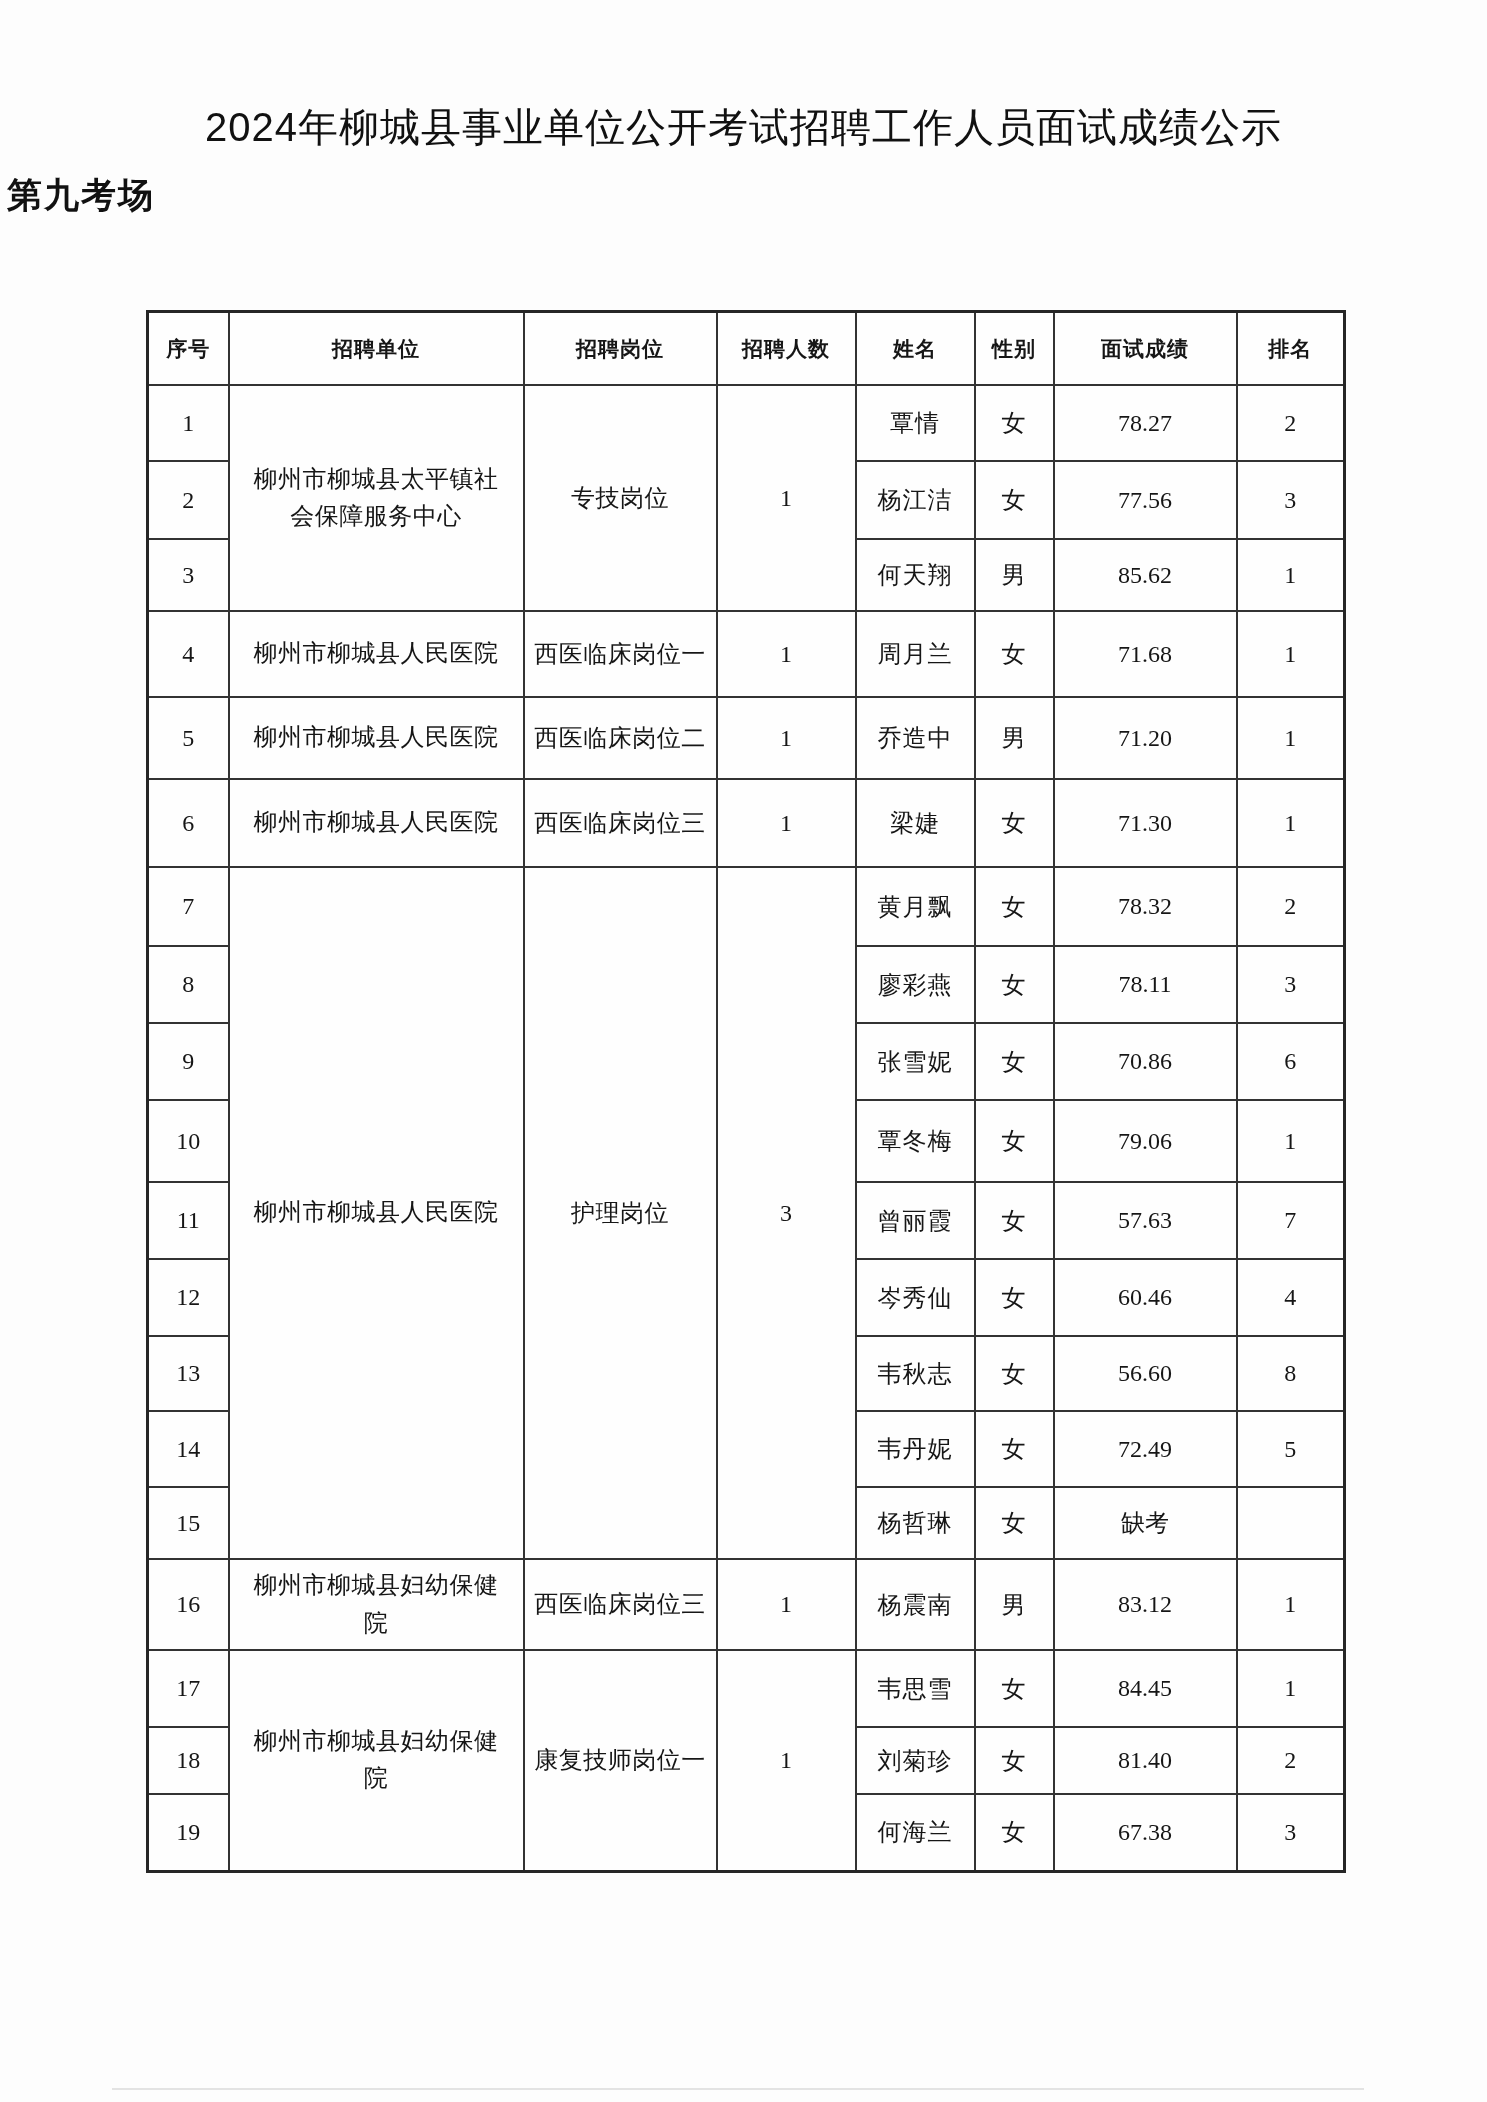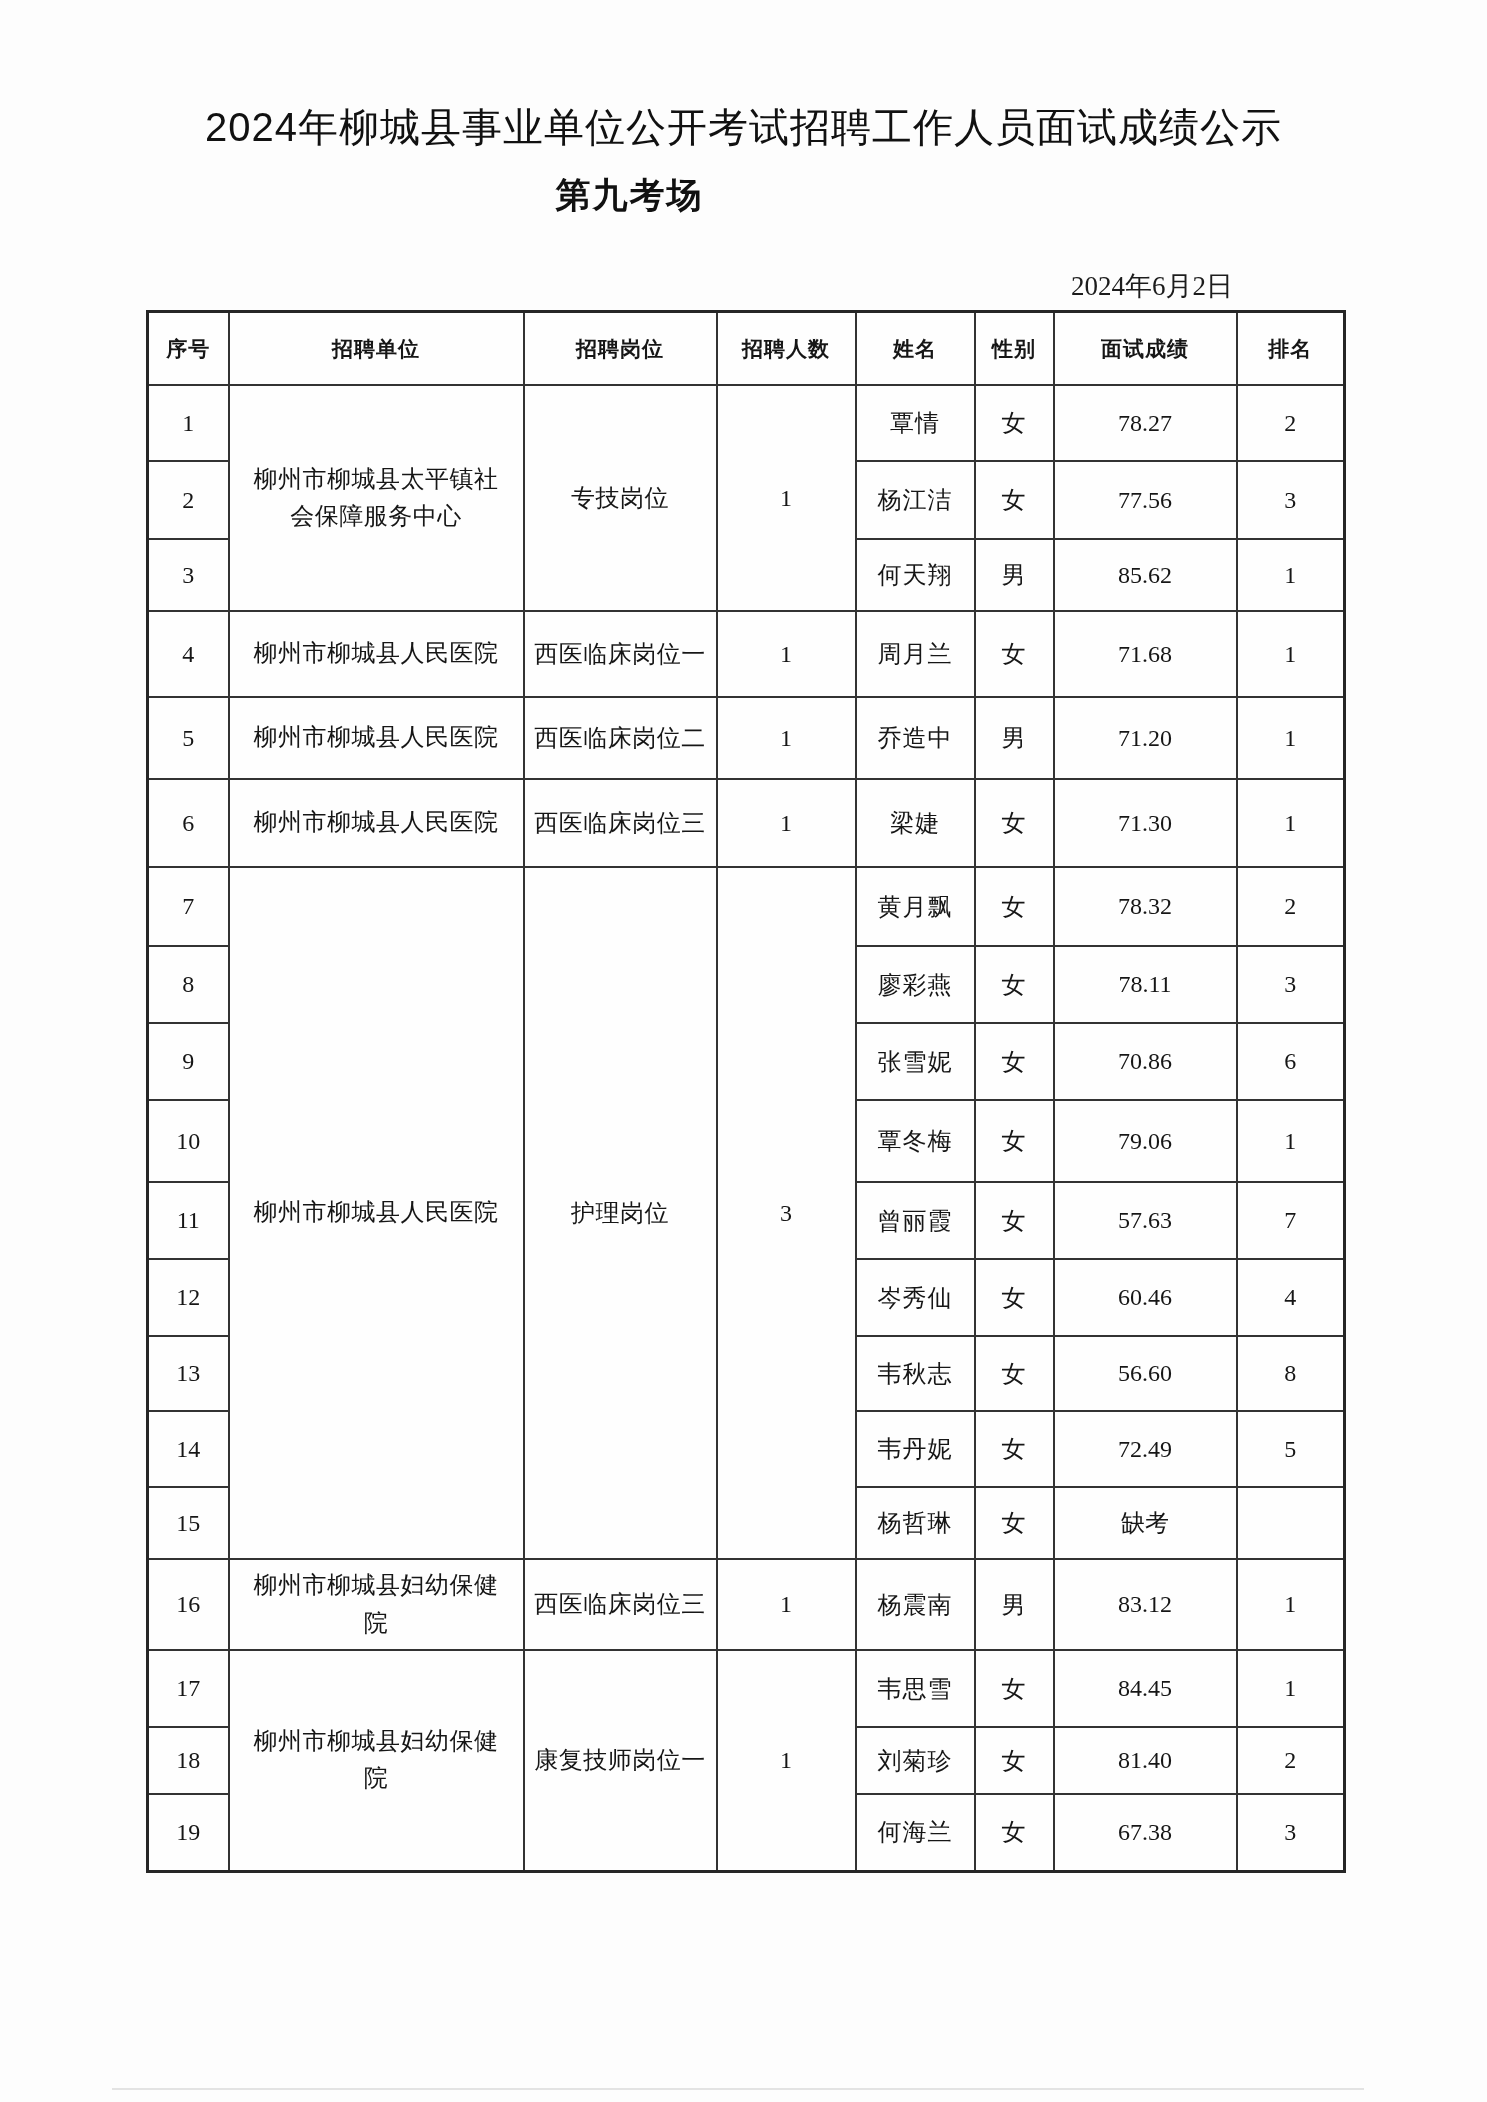--- a/index.html
+++ b/index.html
@@ -12,22 +12,22 @@
     overflow:hidden;
   }
   .title{
     position:absolute;top:100px;left:0;width:1487px;
     text-align:center;
     font-family:"Liberation Sans","DejaVu Sans",sans-serif;
     font-weight:normal;font-size:40px;letter-spacing:1px;
     color:#111;
   }
   .subtitle{
-    position:absolute;top:172px;left:0;width:1259px;
-    text-align:center;
+    position:absolute;top:172px;left:7px;width:1259px;
+    text-align:left;
     font-family:"Liberation Sans","DejaVu Sans",sans-serif;
     font-weight:bold;font-size:35px;letter-spacing:2px;
     color:#111;
   }
   .date{
     position:absolute;top:268px;left:0;width:1233px;
     text-align:right;font-size:27px;color:#1c1c1c;
   }
   table.score-table{
     position:absolute;left:146px;top:310px;
@@ -55,21 +55,20 @@
     position:absolute;left:112px;top:2088px;width:1252px;height:2px;
     background:#e3e3e3;
   }
 </style>
 </head>
 <body>
 
 <div class="page">
   <div class="title">2024年柳城县事业单位公开考试招聘工作人员面试成绩公示</div>
   <div class="subtitle">第九考场</div>
-  <div class="date">2024年6月2日</div>
 
   <table class="score-table">
     <colgroup>
       <col style="width:81px">
         <col style="width:295px">
         <col style="width:193px">
         <col style="width:139px">
       <col style="width:119px">
         <col style="width:79px">
         <col style="width:183px">

